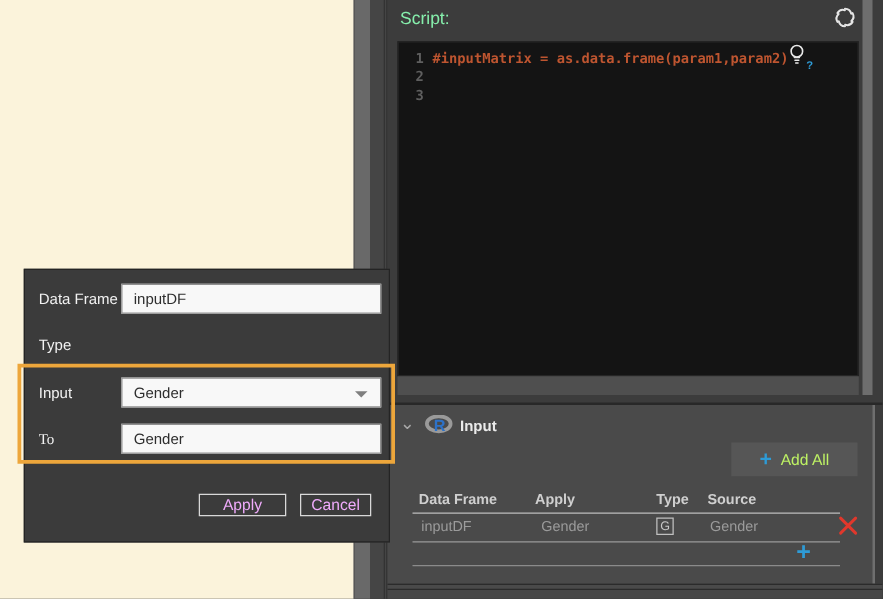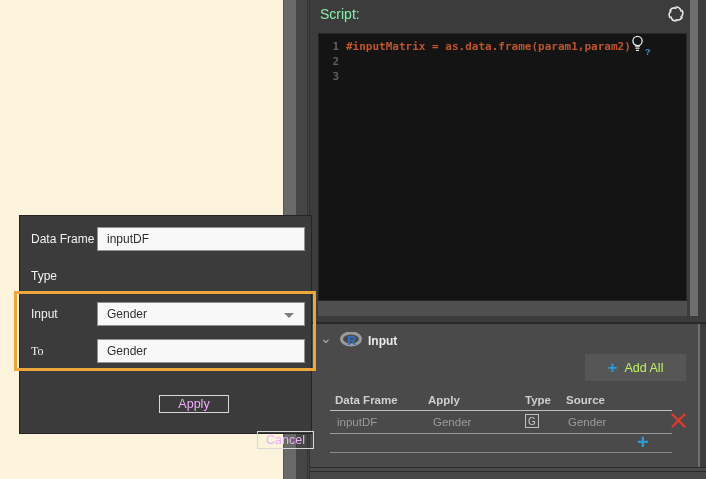--- a/index.html
+++ b/index.html
@@ -70,21 +70,21 @@
   .dlg-label { left:11px; color:#f2f2f2; font-size:12px; }
   .dlg-field { left:77px; width:208px; height:24px; background:#f8f8f8; border:1px solid #909090;
                color:#2e2e2e; font-size:12px; line-height:22px; padding-left:9px;
                font-family:"Liberation Sans", sans-serif; }
   .dd-arrow { position:absolute; right:10px; top:10px; width:0; height:0;
               border-left:5px solid transparent; border-right:5px solid transparent;
               border-top:5px solid #7f7f7f; }
   .dlg-btn { top:179px; height:18px; background:transparent; border:1px solid #d9d9d9;
              color:#f0abfc; font-size:12.5px; cursor:pointer; font-family:"Liberation Sans", sans-serif; }
   #apply-btn { left:139px; width:70px; }
-  #cancel-btn { left:237px; width:57px;margin-top:36px; }
+  #cancel-btn { left:220px; width:57px; }
 
   #highlight-box { left:14px; top:291px; width:302px; height:80px;
                    border:3px solid #eda63b; z-index:11; pointer-events:none; }
 </style>
 </head>
 <body>
 
 <div class="abs" id="left-canvas"></div>
 <div class="abs" id="left-scrollbar"></div>
 <div class="abs" id="left-splitter">

